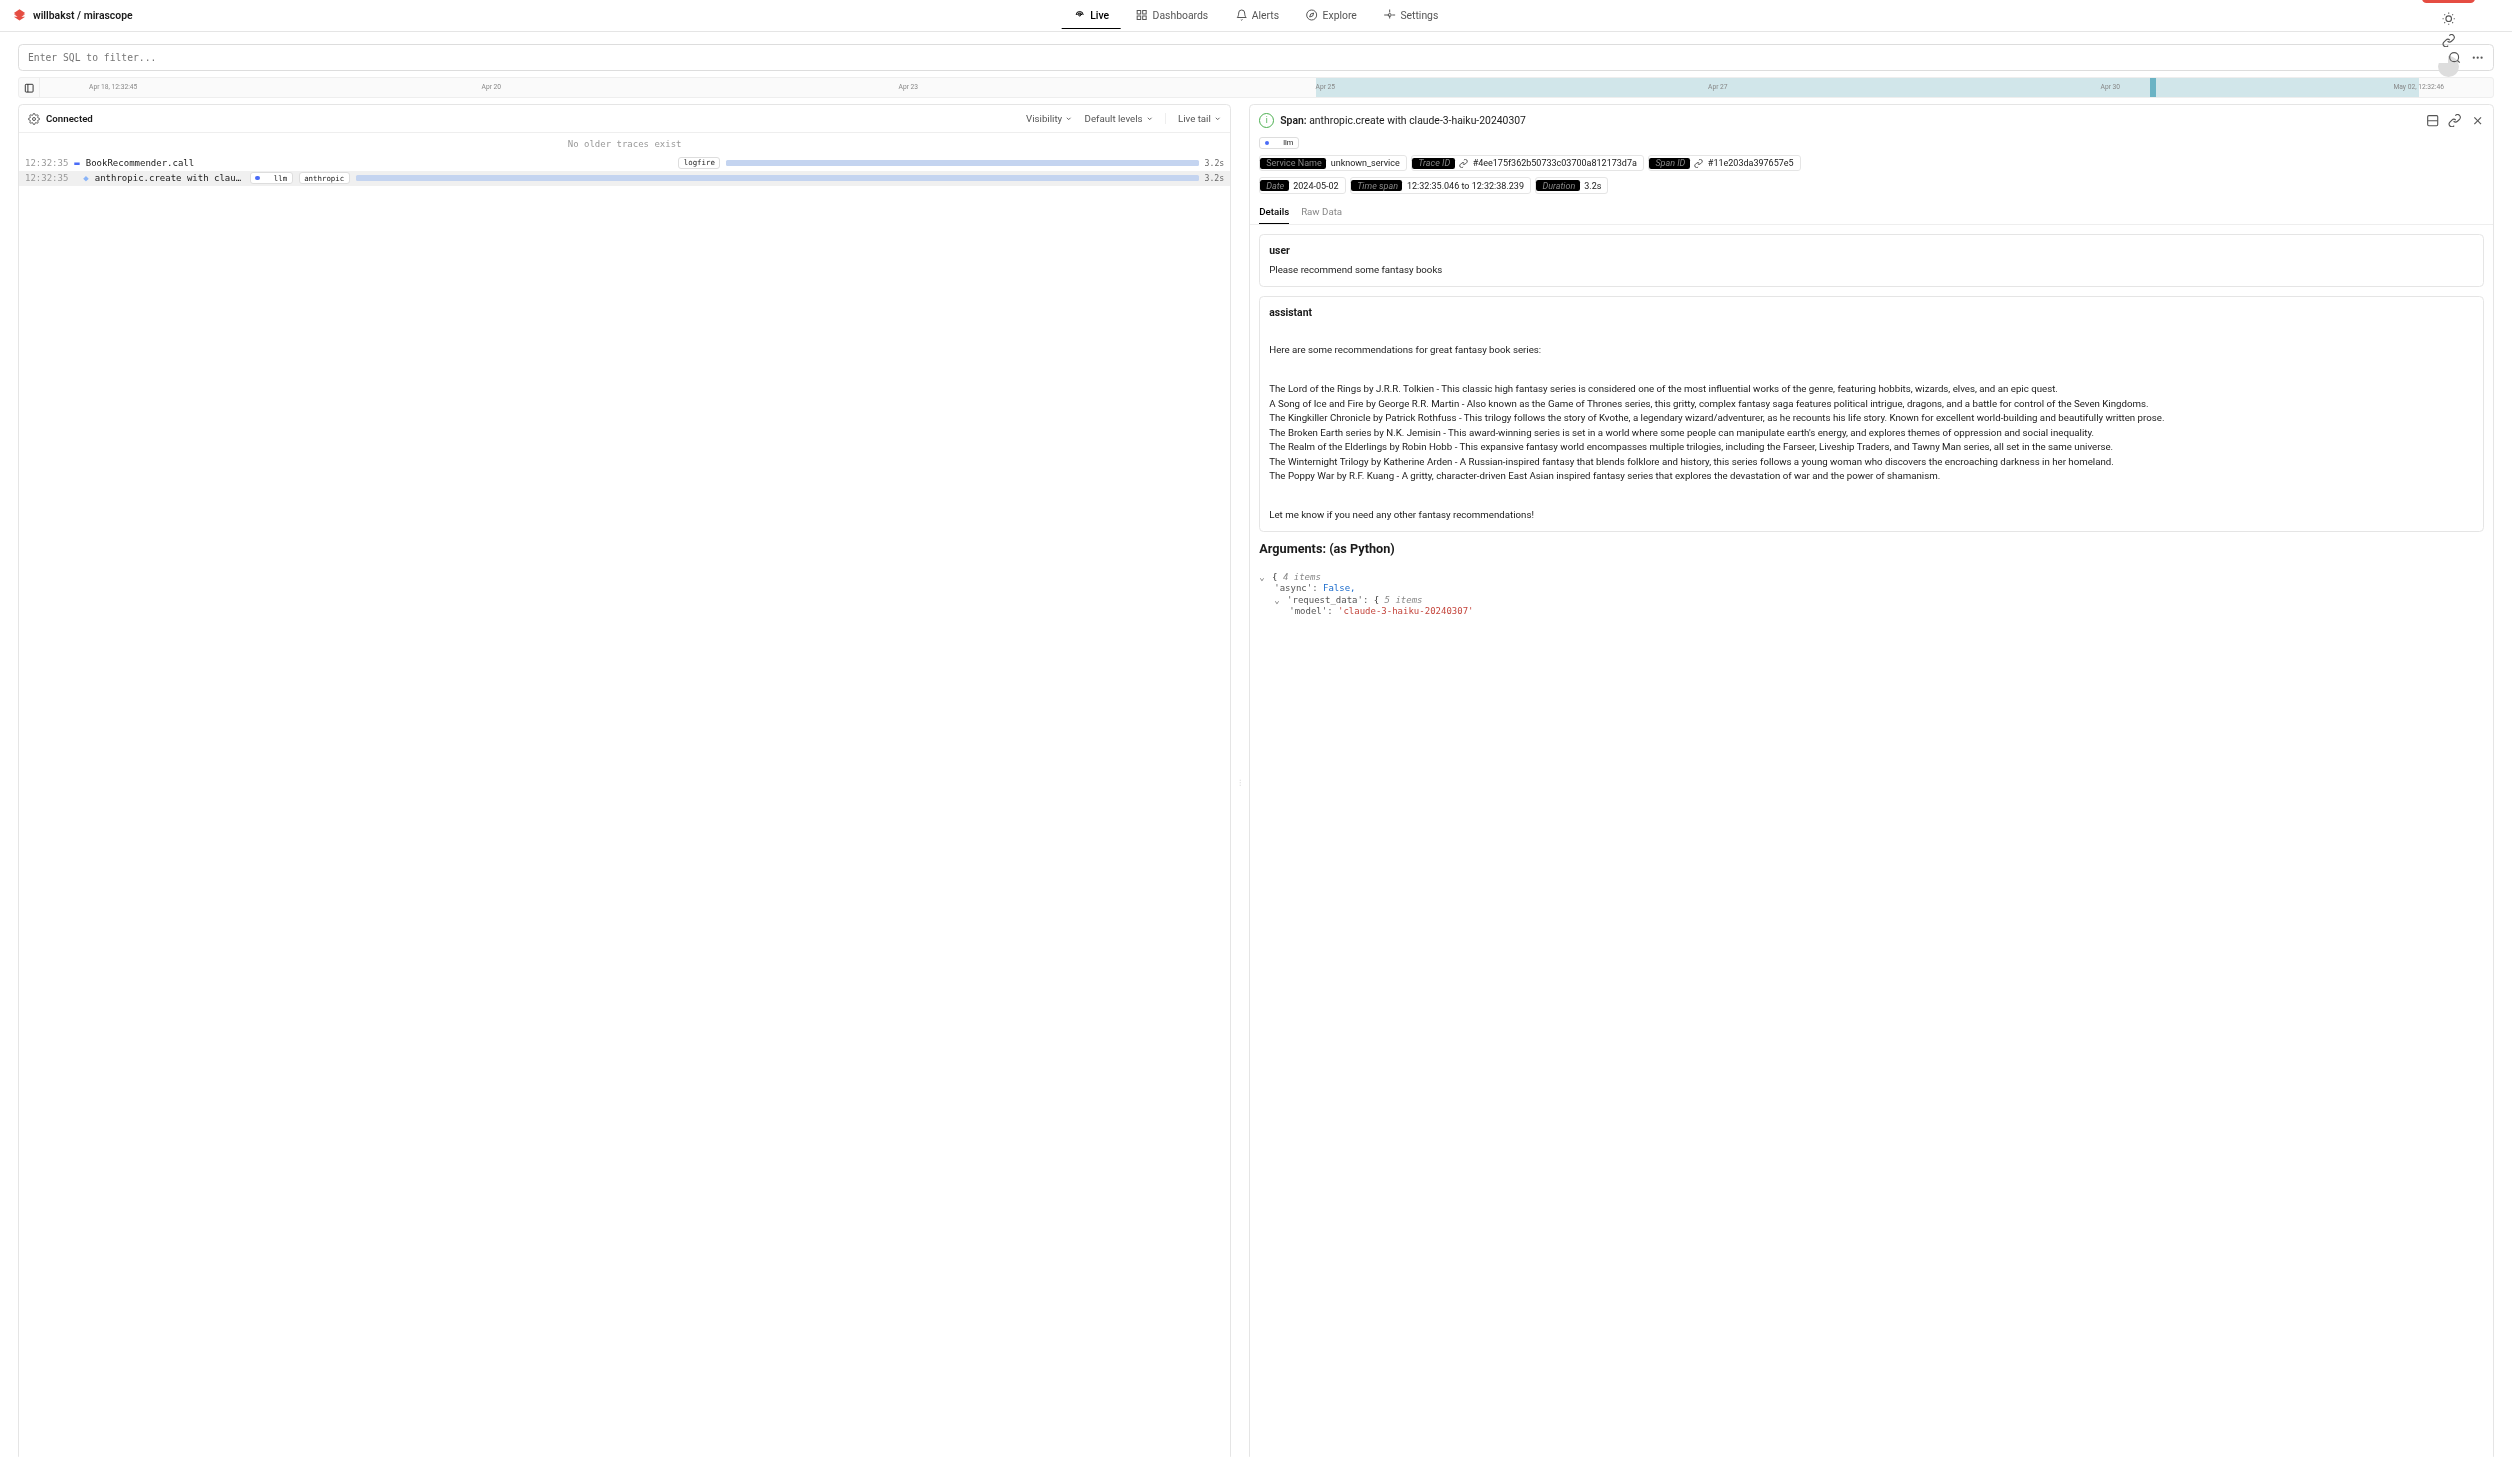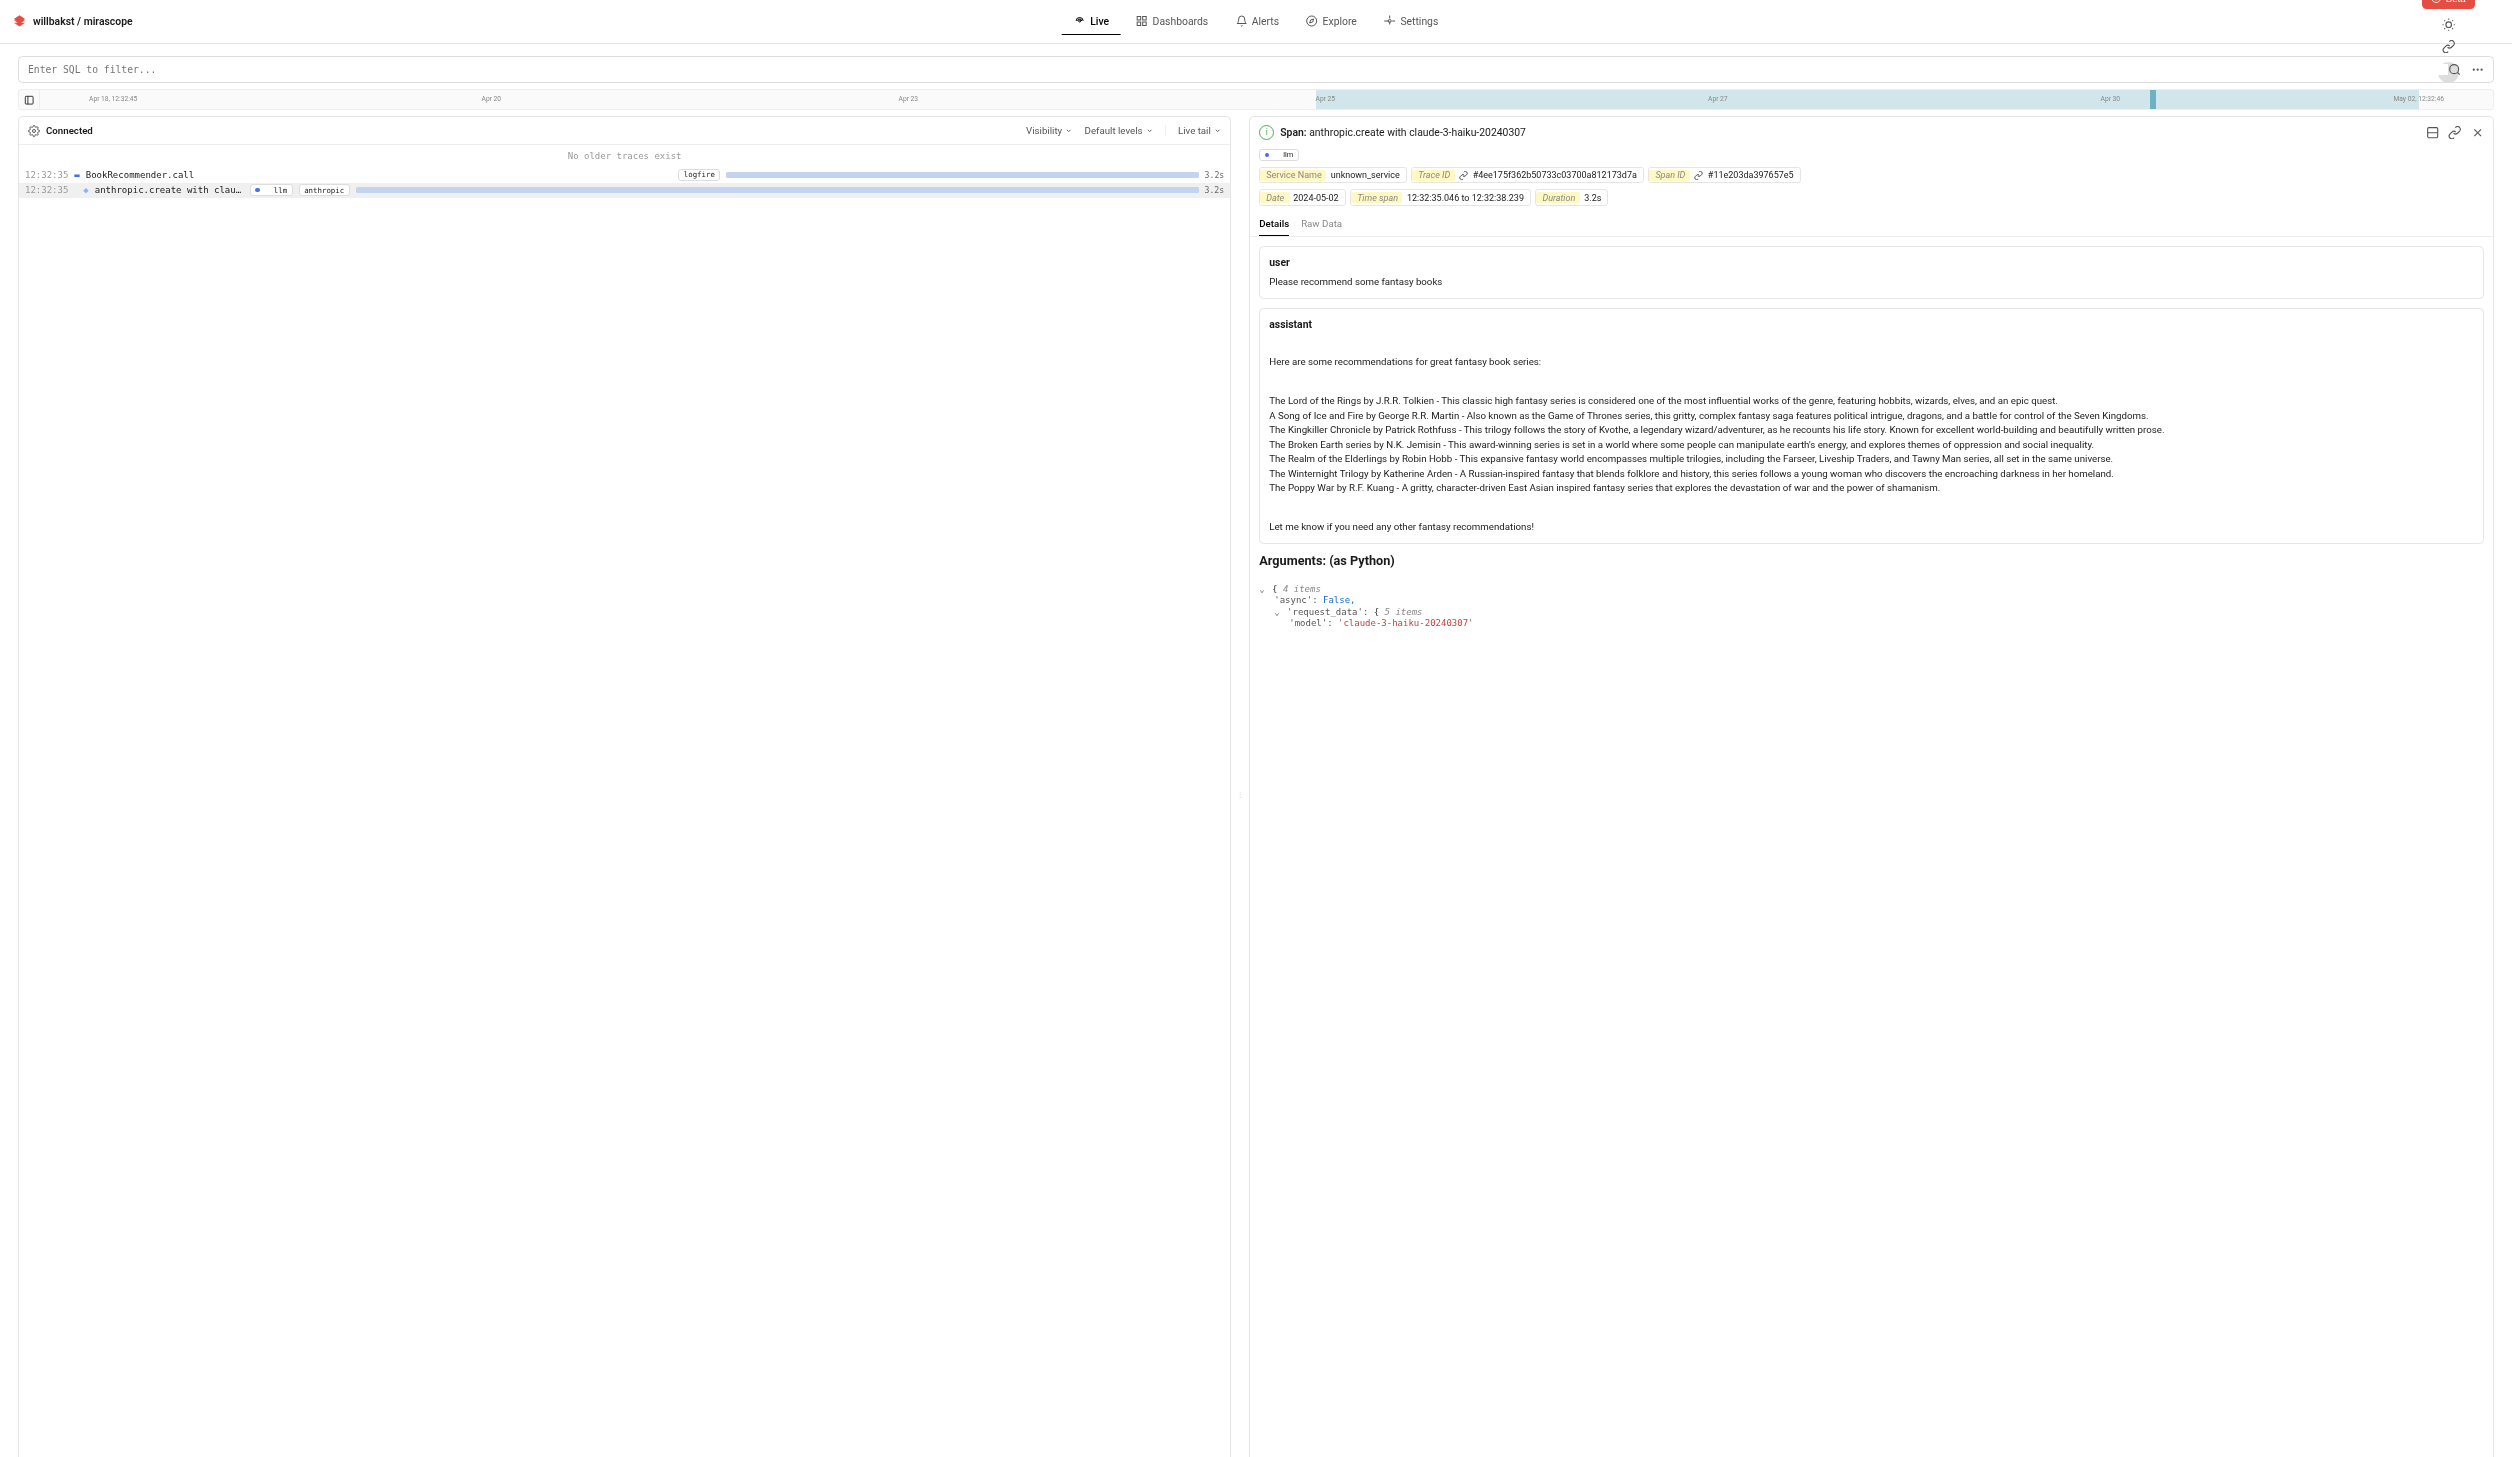--- a/index.html
+++ b/index.html
@@ -9,21 +9,21 @@
     }
     body {
       font-family: -apple-system, BlinkMacSystemFont, 'Segoe UI', Roboto, sans-serif;
       font-size: 10.4px;
       color: #1a1a1a;
       background: #fff;
     }
     .header {
       display: flex;
       align-items: center;
-      height: 44px;
+      height: 32px;
       padding: 0 12px;
       border-bottom: 0.7px solid #e5e5e5;
     }
     .logo {
       display: flex;
       align-items: center;
       gap: 6px;
     }
     .logo-icon {
       width: 15px;
@@ -318,21 +318,21 @@
       display: flex;
       align-items: center;
       gap: 4.5px;
       border: 0.7px solid #e5e5e5;
       border-radius: 3px;
       padding: 2.2px 6px;
       font-size: 9px;
     }
     .meta-label {
       color: #888;
-      background: #fef9c3;
+      background: #000000;
       padding: 0.7px 4.5px;
       border-radius: 2.2px;
       margin: -2.2px 0 -2.2px -6px;
       padding-left: 6px;
     }
     .link-icon {
       width: 9px;
       height: 9px;
     }
     .tabs {

